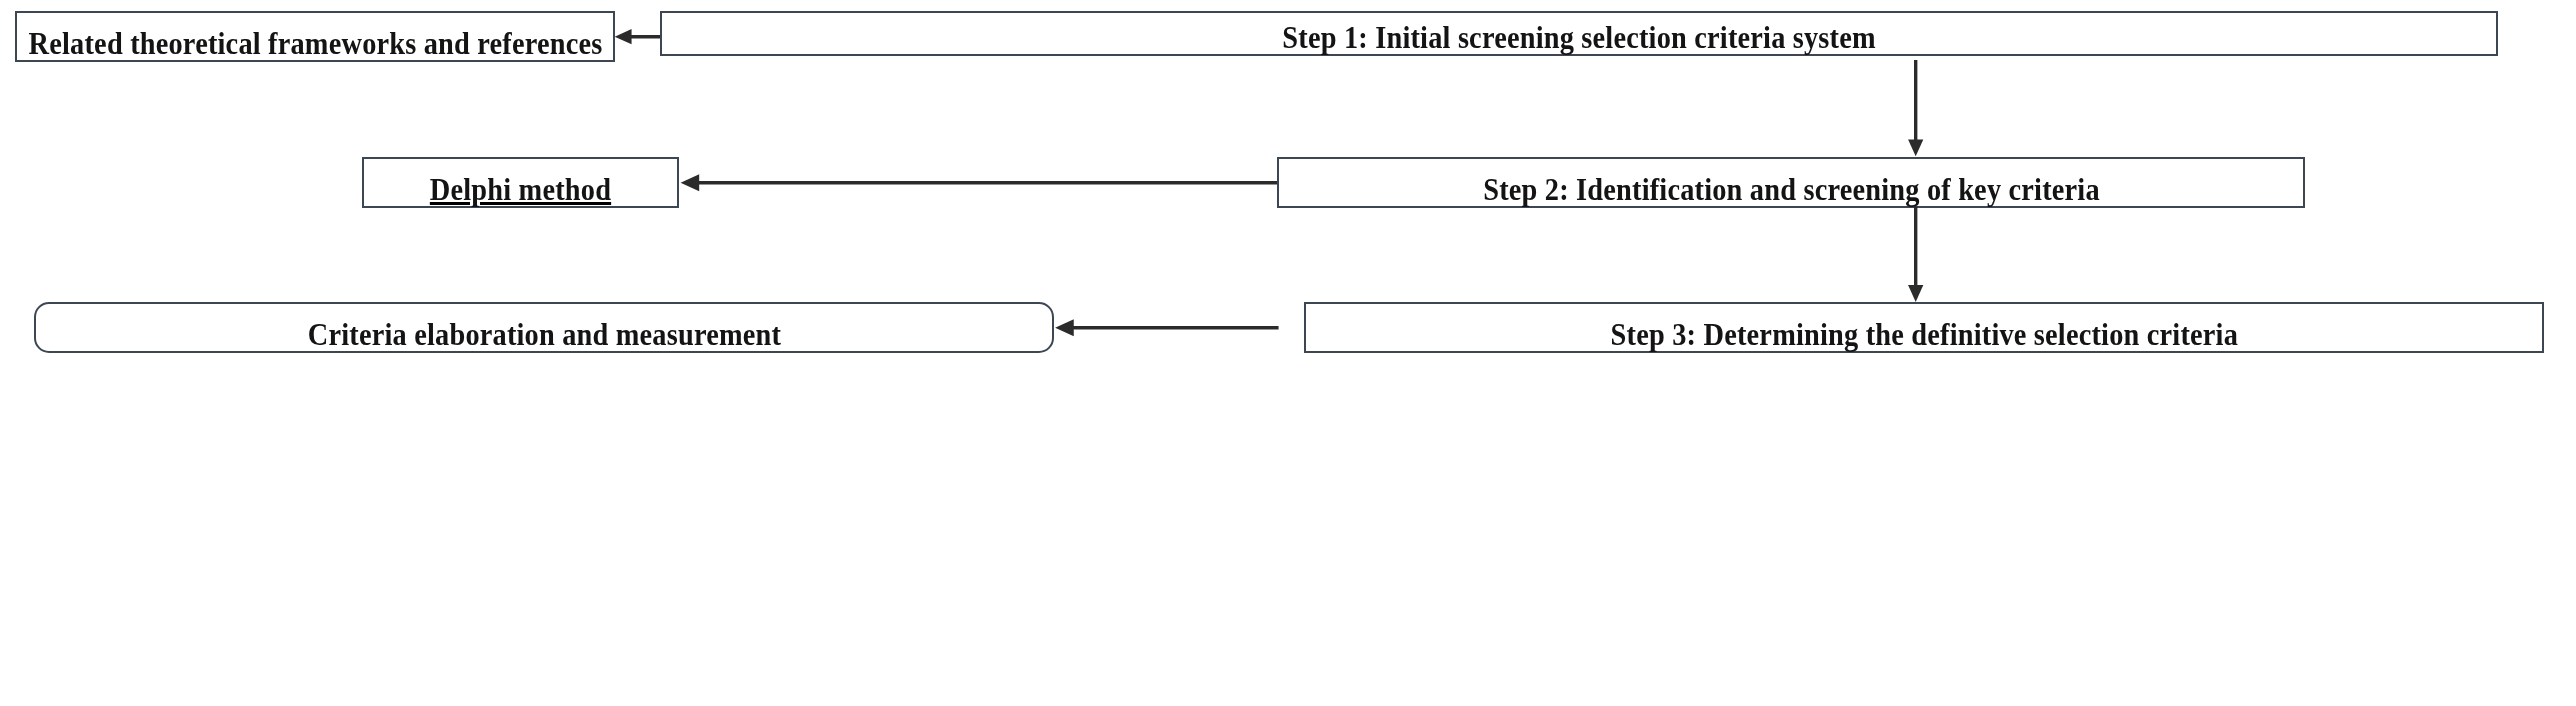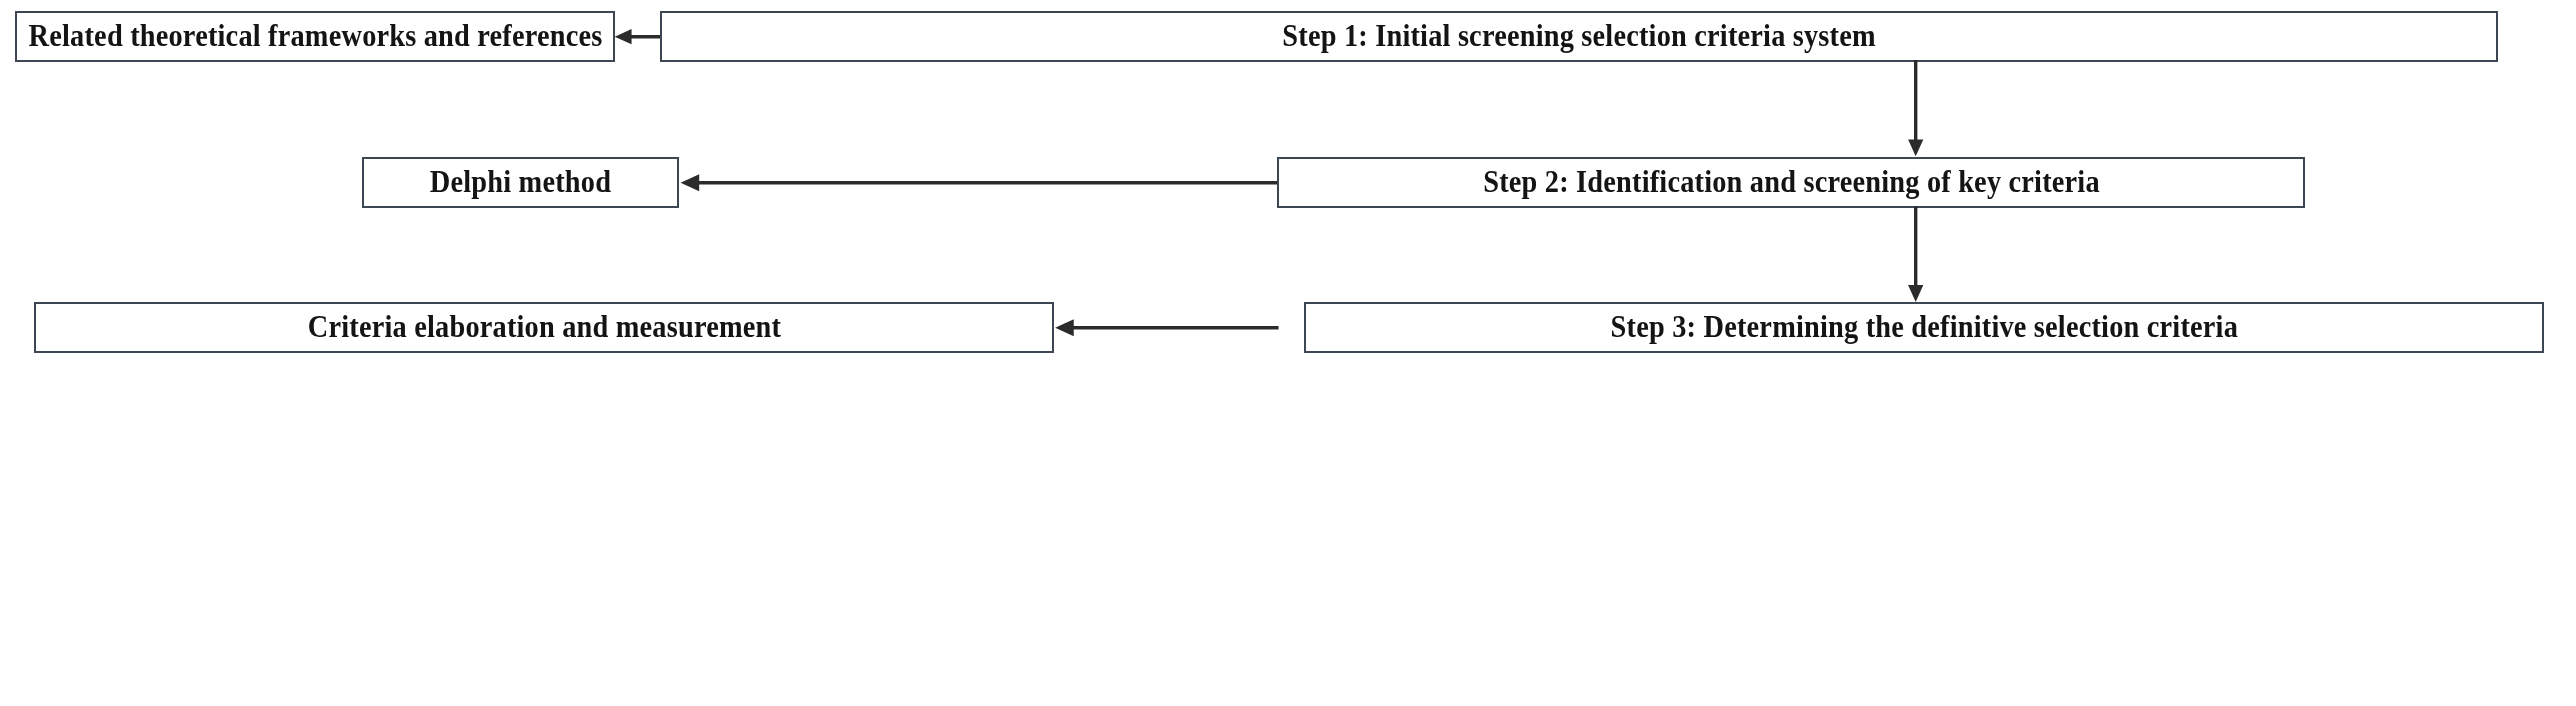--- a/index.html
+++ b/index.html
@@ -16,39 +16,39 @@
     height: 707px;
     background: #ffffff;
     overflow: hidden;
   }
   .node {
     position: absolute;
     box-sizing: border-box;
     background: #ffffff;
     border: 2.5px solid #3d4753;
     display: flex;
-    align-items: center;
+    align-items: flex-end;
     justify-content: center;
     text-align: center;
   }
   .node .label {
     font-weight: bold;
     color: #141414;
     line-height: 1.05;
     white-space: nowrap;
     letter-spacing: 0.2px;
     transform: scaleX(0.93);
     transform-origin: center center;
   }
   
   #node-frameworks { left: 15.3px;   top: 11px;  width: 600px;  height: 51px;  }
-  #node-step1      { left: 660px;  top: 11px;  width: 1838px; height: 51px;  }
-  #node-delphi     { left: 362px;  top: 157px; width: 317px;  height: 51px;  }
+  #node-step1      { left: 660px;  top: 11px;  width: 1838px; height: 45px;  }
+  #node-delphi     { left: 362px;  top: 157px; width: 317px;  height: 51px; text-decoration: underline;  }
   #node-step2      { left: 1277px; top: 157px; width: 1028px; height: 51px;  }
-  #node-criteria   { left: 34px;   top: 302px; width: 1020px; height: 51px;  }
+  #node-criteria   { left: 34px;   top: 302px; width: 1020px; height: 51px; border-radius: 15px;  }
   #node-step3      { left: 1277px; top: 302px; width: 1240px; height: 51px; margin-left: 27px;  }
 
   #node-frameworks .label,
   #node-step1 .label,
   #node-step2 .label,
   #node-step3 .label,
   #node-criteria .label,
   #node-delphi .label { font-size: 30.5px; }
 
   

